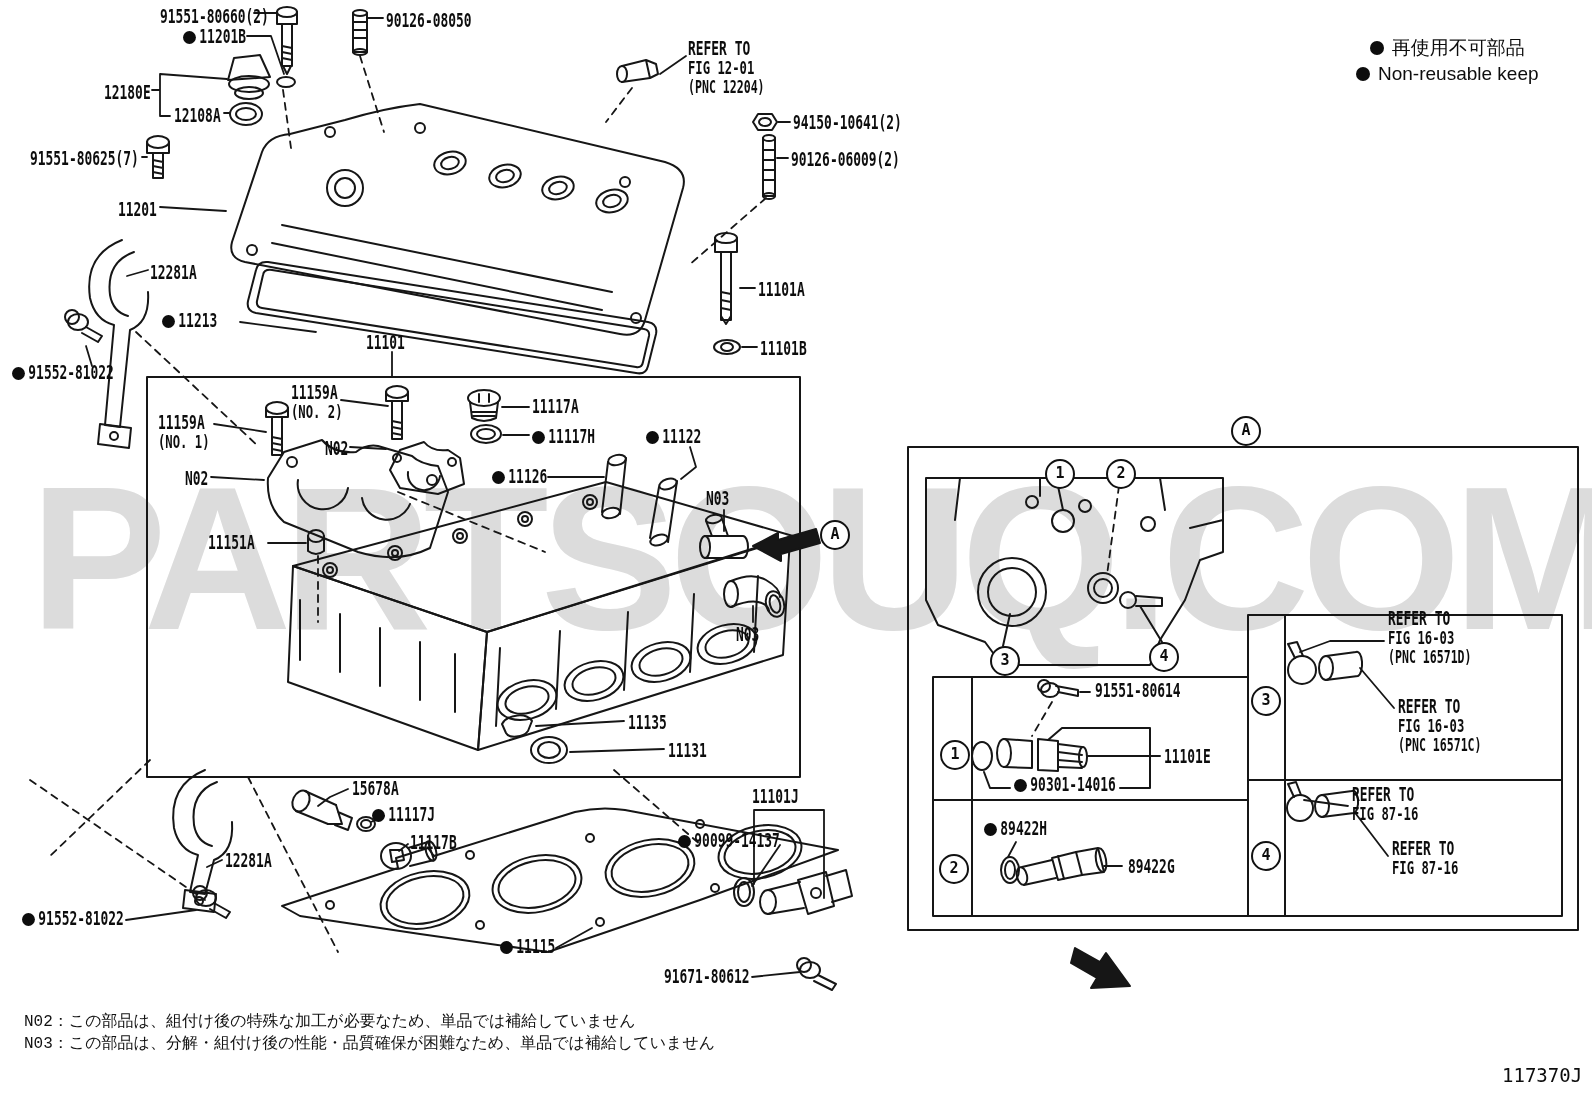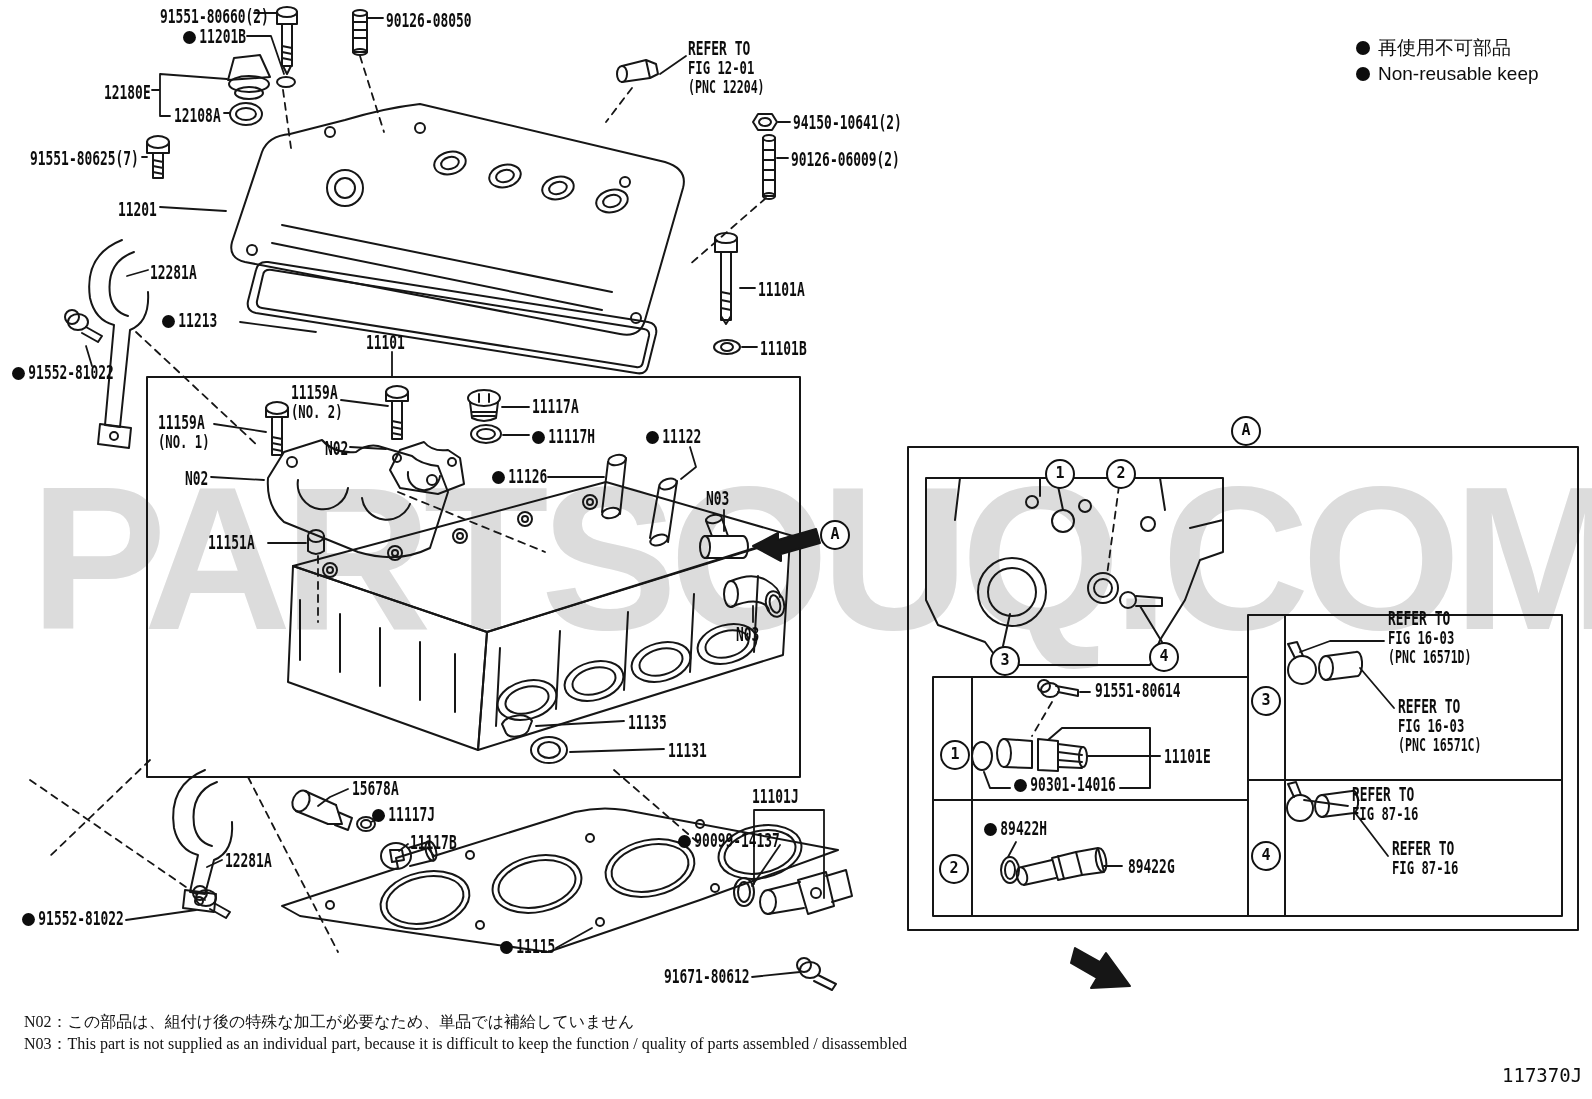--- a/index.html
+++ b/index.html
@@ -12,27 +12,27 @@
   .lbl{position:absolute;z-index:3;font-weight:700;font-size:19px;line-height:1.07;
        white-space:nowrap;transform:scaleX(.68);transform-origin:left top;}
   .lbl .ln2{font-size:18px;}
   .lbl .ln3{font-size:17px;}
   .dot{display:inline-block;width:19px;height:13px;border-radius:50%;background:#0d0d0d;
        margin-right:5px;vertical-align:-1px;}
   .circ{position:absolute;z-index:3;width:26px;height:26px;border:2px solid #111;border-radius:50%;
         background:#fff;font-size:15px;font-weight:700;text-align:center;line-height:24px;}
   .legend{position:absolute;left:1356px;top:36px;z-index:3;font-size:19px;font-weight:400;
           font-family:"Liberation Sans","DejaVu Sans",sans-serif;line-height:24px;}
-  .legend .row{margin-bottom:2px;}
+  .legend .row{margin-bottom:2px;text-align:center;}
   .legend .ldot{display:inline-block;width:14px;height:14px;border-radius:50%;background:#0d0d0d;
           margin-right:8px;vertical-align:-1px;}
   .vfront{position:absolute;left:872px;top:932px;z-index:3;
           font-family:"Liberation Sans","DejaVu Sans",sans-serif;font-size:19px;line-height:25px;color:#111;}
   .notes{position:absolute;left:24px;top:1011px;z-index:3;
-         font-family:Liberation Serif, serif;font-size:16px;line-height:22px;color:#111;white-space:nowrap;}
+         font-family:Liberation Mono, monospace;font-size:16px;line-height:22px;color:#111;white-space:nowrap;}
   .figcode{position:absolute;left:1502px;top:1064px;z-index:3;font-size:19px;font-weight:400;}
 </style>
 </head>
 <body>
 
 <div id="stage">
 
   <div class="watermark">PARTSOUQ.COM</div>
 
   <svg id="art" width="1592" height="1099" viewBox="0 0 1592 1099">
@@ -431,21 +431,21 @@
       <span class="ldot"></span><span>再使用不可部品</span>
     </div>
     <div class="row">
       <span class="ldot"></span><span>Non-reusable keep</span>
     </div>
   </div>
 
 
   <div class="notes">
     <div>N02：この部品は、組付け後の特殊な加工が必要なため、単品では補給していません</div>
-    <div>N03：This part is not supplied as an individual part, because it is difficult to keep the function / quality of parts  assembled / disassembled</div>
+    <div>N03：この部品は、分解・組付け後の性能・品質確保が困難なため、単品では補給していません</div>
   </div>
 
   <div class="figcode">117370J</div>
 
   <div id="labels">
       <div class="lbl" style="left: 160px; top: 6px;"><span>91551-80660(2)</span></div>
       <div class="lbl" style="left: 183px; top: 26px;"><span class="dot"></span><span>11201B</span></div>
       <div class="lbl" style="left: 104px; top: 82px;"><span>12180E</span></div>
       <div class="lbl" style="left: 174px; top: 105px;"><span>12108A</span></div>
       <div class="lbl" style="left: 30px; top: 148px;"><span>91551-80625(7)</span></div>

